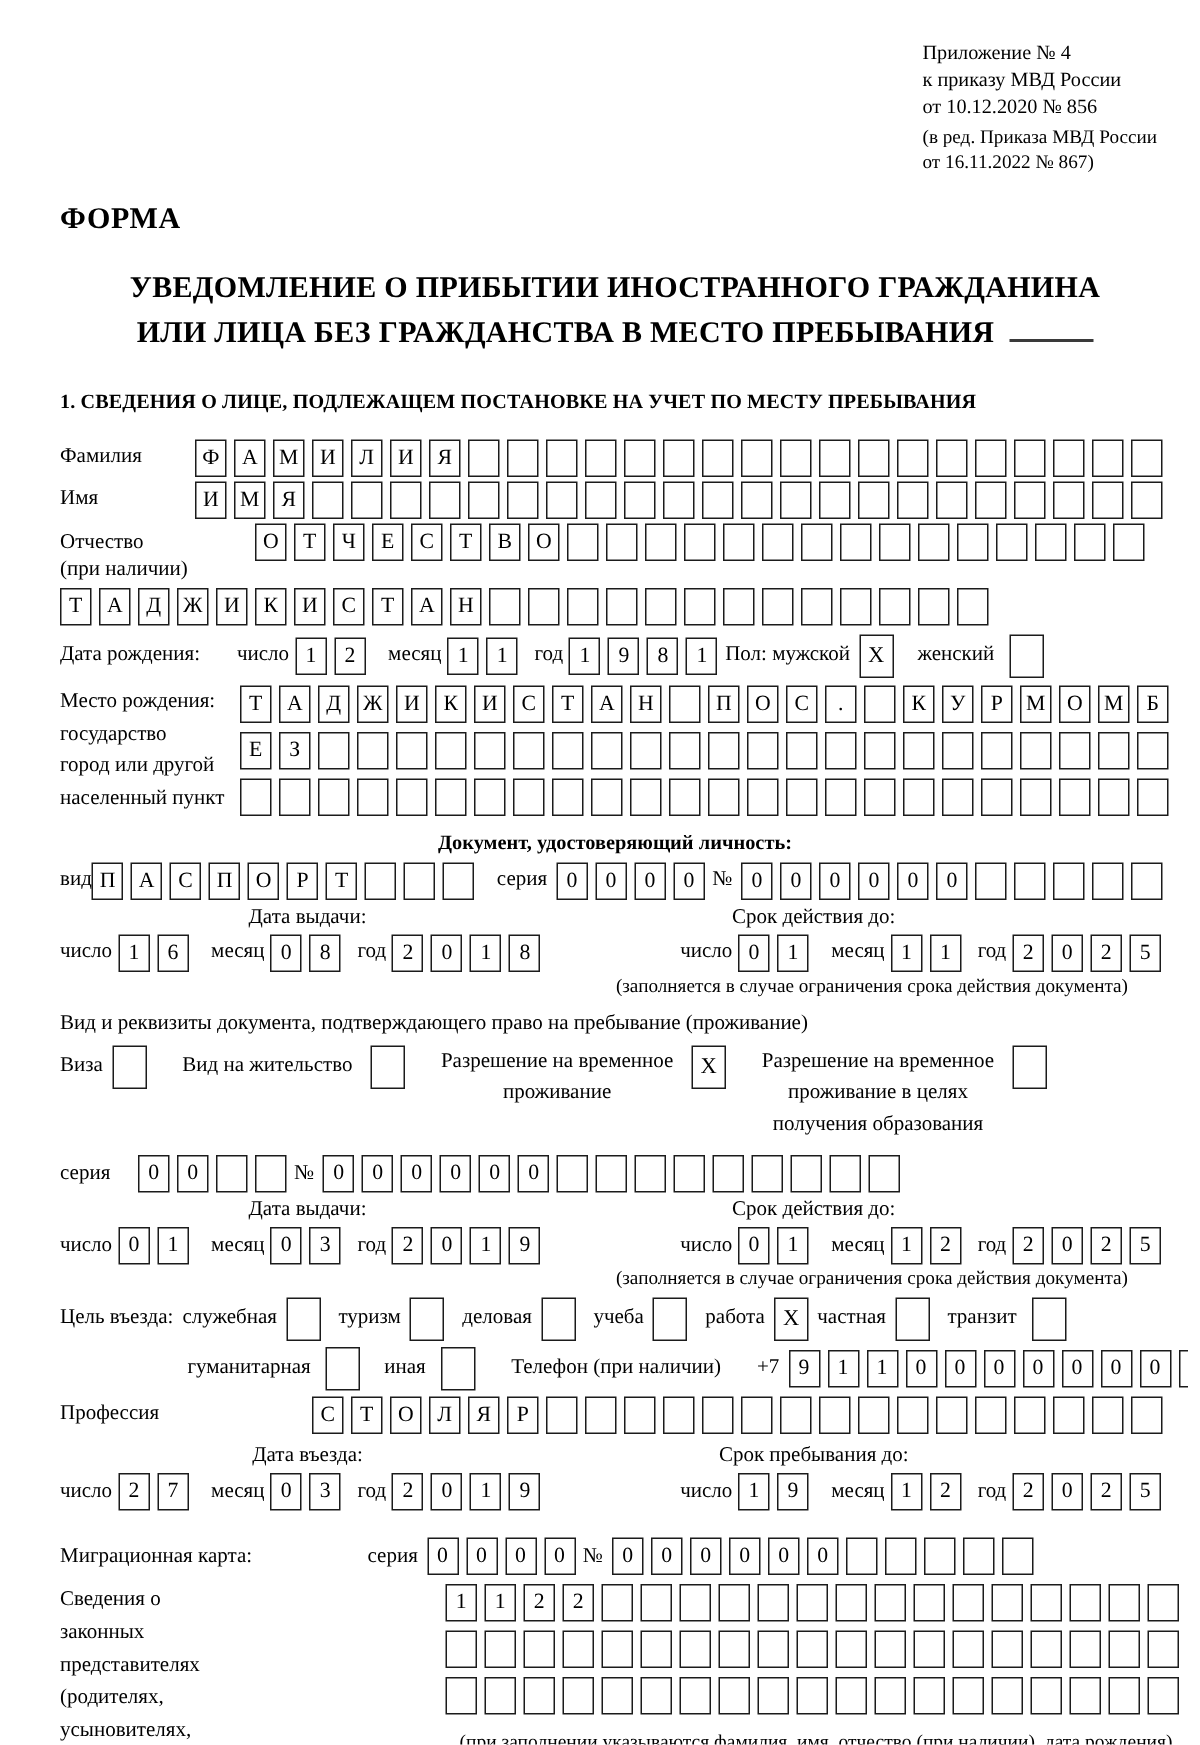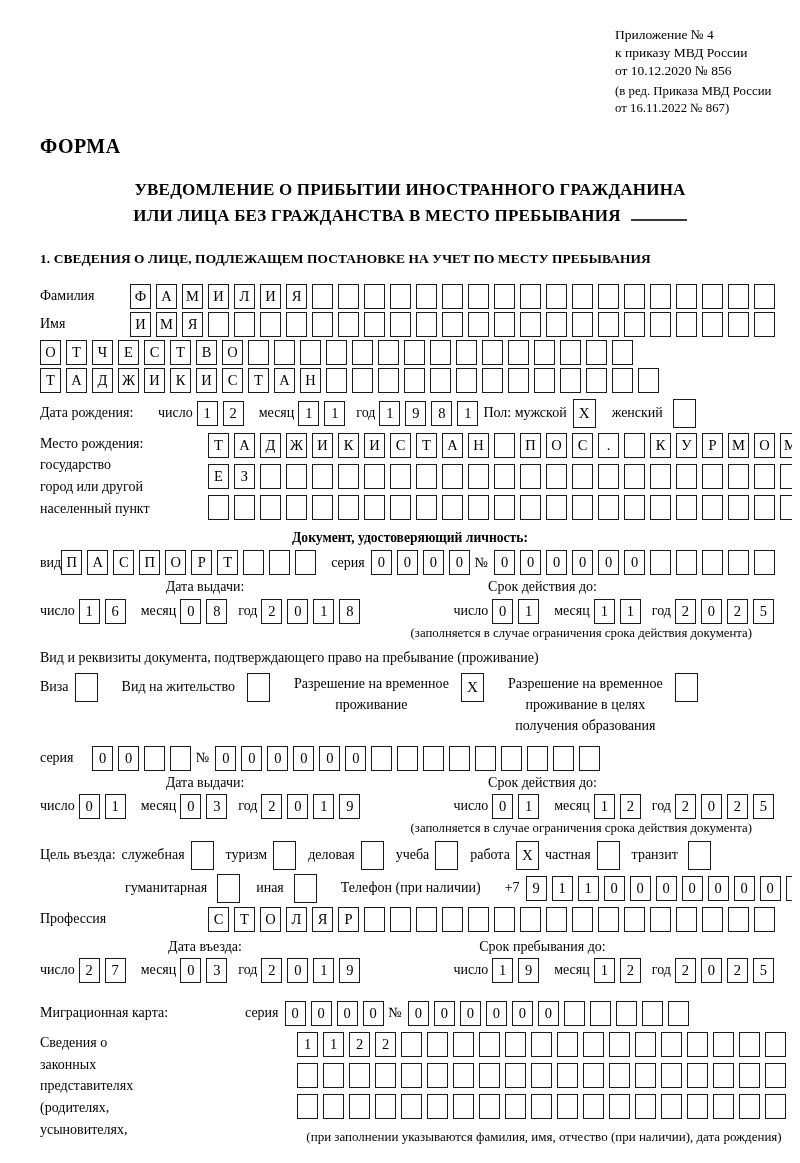--- a/index.html
+++ b/index.html
@@ -5,21 +5,21 @@
   html,body{margin:0;padding:0;background:#fff;}
   .page{
     width:792px;height:1163px;box-sizing:border-box;overflow:hidden;
     padding:26px 12px 10px 40px;
     font-family:"Liberation Serif","DejaVu Serif",serif;
     color:#000;font-size:14px;line-height:1.3;
   }
   .appendix{margin-left:575px;font-size:13.5px;line-height:1.32;}
   .revision{margin-top:4px;font-size:12.8px;line-height:1.32;}
   .forma{margin-top:16px;text-align:left;padding-right:32px;font-weight:bold;font-size:20px;letter-spacing:.5px;}
-  .title{margin-top:18px;text-align:center;font-weight:bold;font-size:17px;line-height:1.5;letter-spacing:.2px;}
+  .title{margin-top:18px;text-align:center;font-weight:bold;font-size:20px;line-height:1.5;letter-spacing:.2px;}
   .title-underline{display:inline-block;width:56px;height:13px;border-bottom:2.5px solid #3a3a3a;margin-left:10px;}
   .section-heading{margin-top:22px;margin-bottom:16px;font-weight:bold;font-size:13.4px;letter-spacing:.1px;white-space:nowrap;}
   .frow{display:flex;align-items:flex-start;margin-bottom:3px;white-space:nowrap;}
   .frow.center{align-items:center;}
   .flabel{flex:0 0 auto;padding-top:3px;}
   .cells{flex:0 0 auto;white-space:nowrap;}
   .cell{
     display:inline-block;box-sizing:border-box;width:21px;height:25px;
     border:1.8px solid #1b1b1b;margin-right:5px;
     text-align:center;line-height:22px;font-size:14.5px;vertical-align:middle;
@@ -76,20 +76,24 @@
     <div class="flabel" style="width:90px;">Фамилия</div>
     <div class="cells"><span class="cell">Ф</span><span class="cell">А</span><span class="cell">М</span><span class="cell">И</span><span class="cell">Л</span><span class="cell">И</span><span class="cell">Я</span><span class="cell"></span><span class="cell"></span><span class="cell"></span><span class="cell"></span><span class="cell"></span><span class="cell"></span><span class="cell"></span><span class="cell"></span><span class="cell"></span><span class="cell"></span><span class="cell"></span><span class="cell"></span><span class="cell"></span><span class="cell"></span><span class="cell"></span><span class="cell"></span><span class="cell"></span><span class="cell"></span></div>
   </div>
 
   <div class="frow">
     <div class="flabel" style="width:90px;">Имя</div>
     <div class="cells"><span class="cell">И</span><span class="cell">М</span><span class="cell">Я</span><span class="cell"></span><span class="cell"></span><span class="cell"></span><span class="cell"></span><span class="cell"></span><span class="cell"></span><span class="cell"></span><span class="cell"></span><span class="cell"></span><span class="cell"></span><span class="cell"></span><span class="cell"></span><span class="cell"></span><span class="cell"></span><span class="cell"></span><span class="cell"></span><span class="cell"></span><span class="cell"></span><span class="cell"></span><span class="cell"></span><span class="cell"></span><span class="cell"></span></div>
   </div>
 
   <div class="frow">
+    <div class="flabel" style="width:130px;padding-top:4px;">
+      <div>Отчество</div>
+      <div>(при наличии)</div>
+    </div>
     <div class="cells"><span class="cell">О</span><span class="cell">Т</span><span class="cell">Ч</span><span class="cell">Е</span><span class="cell">С</span><span class="cell">Т</span><span class="cell">В</span><span class="cell">О</span><span class="cell"></span><span class="cell"></span><span class="cell"></span><span class="cell"></span><span class="cell"></span><span class="cell"></span><span class="cell"></span><span class="cell"></span><span class="cell"></span><span class="cell"></span><span class="cell"></span><span class="cell"></span><span class="cell"></span><span class="cell"></span><span class="cell"></span></div>
   </div>
 
   <div class="frow">
     <div class="cells"><span class="cell">Т</span><span class="cell">А</span><span class="cell">Д</span><span class="cell">Ж</span><span class="cell">И</span><span class="cell">К</span><span class="cell">И</span><span class="cell">С</span><span class="cell">Т</span><span class="cell">А</span><span class="cell">Н</span><span class="cell"></span><span class="cell"></span><span class="cell"></span><span class="cell"></span><span class="cell"></span><span class="cell"></span><span class="cell"></span><span class="cell"></span><span class="cell"></span><span class="cell"></span><span class="cell"></span><span class="cell"></span><span class="cell"></span></div>
   </div>
 
   <div class="frow center" style="margin-top:6px;">
     <span style="width:118px;">Дата рождения:</span>
     <span class="dlabel">число</span>
@@ -98,21 +102,21 @@
     <span class="cells mr6"><span class="cell">1</span><span class="cell">1</span></span>
     <span class="dlabel">год</span>
     <span class="cells"><span class="cell">1</span><span class="cell">9</span><span class="cell">8</span><span class="cell">1</span></span>
     <span>Пол:</span>&nbsp;
     <span class="mr6">мужской</span>
     <span class="cb mr16">X</span>
     <span class="mr10">женский</span>
     <span class="cb"></span>
   </div>
 
-  <div class="frow stack" style="margin-top:5px;gap:48px;">
+  <div class="frow stack" style="margin-top:5px;">
     <div class="label-col" style="width:120px;">
       <div>Место рождения:</div>
       <div>государство</div>
       <div>город или другой</div>
       <div>населенный пункт</div>
     </div>
     <div>
       <div class="cells"><span class="cell">Т</span><span class="cell">А</span><span class="cell">Д</span><span class="cell">Ж</span><span class="cell">И</span><span class="cell">К</span><span class="cell">И</span><span class="cell">С</span><span class="cell">Т</span><span class="cell">А</span><span class="cell">Н</span><span class="cell"></span><span class="cell">П</span><span class="cell">О</span><span class="cell">С</span><span class="cell">.</span><span class="cell"></span><span class="cell">К</span><span class="cell">У</span><span class="cell">Р</span><span class="cell">М</span><span class="cell">О</span><span class="cell">М</span><span class="cell">Б</span></div>
       <div class="cells"><span class="cell">Е</span><span class="cell">З</span><span class="cell"></span><span class="cell"></span><span class="cell"></span><span class="cell"></span><span class="cell"></span><span class="cell"></span><span class="cell"></span><span class="cell"></span><span class="cell"></span><span class="cell"></span><span class="cell"></span><span class="cell"></span><span class="cell"></span><span class="cell"></span><span class="cell"></span><span class="cell"></span><span class="cell"></span><span class="cell"></span><span class="cell"></span><span class="cell"></span><span class="cell"></span><span class="cell"></span></div>
       <div class="cells"><span class="cell"></span><span class="cell"></span><span class="cell"></span><span class="cell"></span><span class="cell"></span><span class="cell"></span><span class="cell"></span><span class="cell"></span><span class="cell"></span><span class="cell"></span><span class="cell"></span><span class="cell"></span><span class="cell"></span><span class="cell"></span><span class="cell"></span><span class="cell"></span><span class="cell"></span><span class="cell"></span><span class="cell"></span><span class="cell"></span><span class="cell"></span><span class="cell"></span><span class="cell"></span><span class="cell"></span></div>

